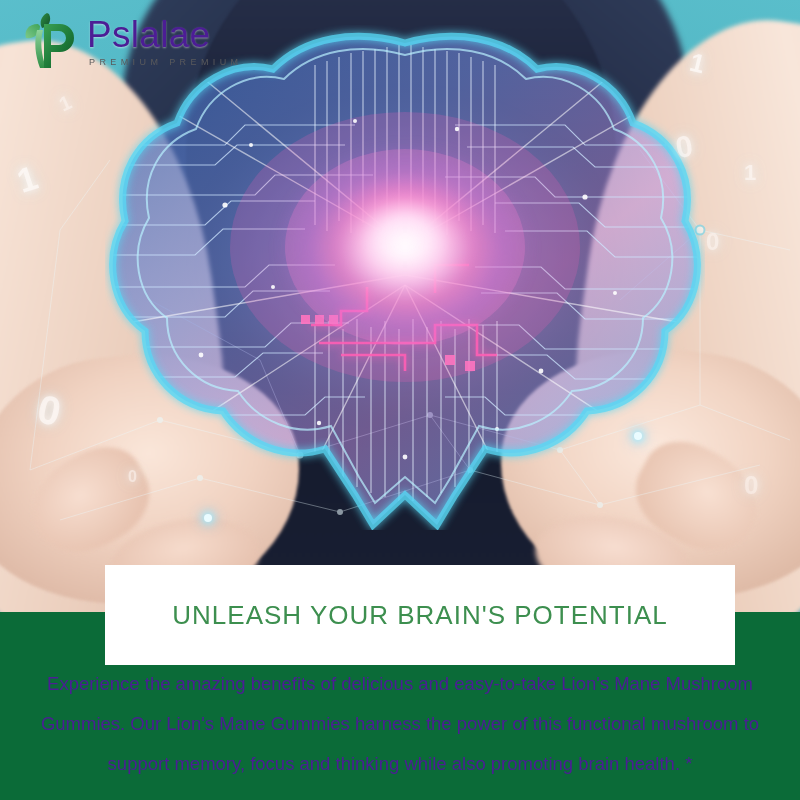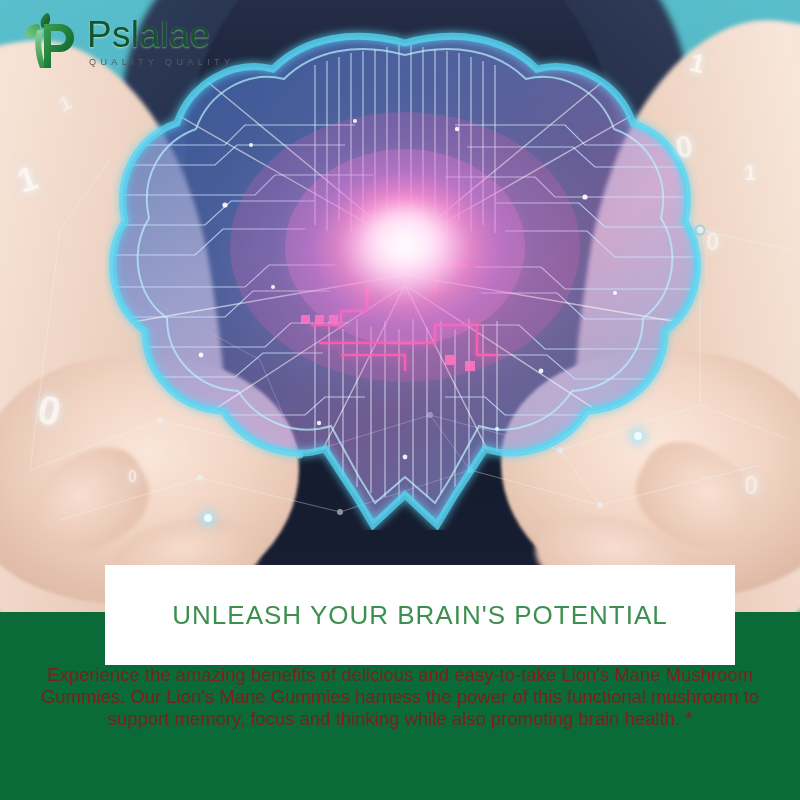--- a/index.html
+++ b/index.html
@@ -165,36 +165,36 @@
   }
   .headline{
     color:#3d8f4f;
     font-size:26px;
     letter-spacing:1.0px;
     font-weight:400;
     white-space:nowrap;
   }
   .body-copy{
     position:absolute; left:40px; top:664px; width:720px;
-    color:#7f1d1d;
+    color:#4c1d95;
     font-size:18.5px;
-    line-height:22px;
+    line-height:40px;
     text-align:center;
   }
 
   
   .logo{
     position:absolute; left:22px; top:10px;
     display:flex; align-items:center; gap:7px;
   }
   .logo-mark{ width:58px; height:62px; display:block; }
   .logo-text{ display:flex; flex-direction:column; justify-content:center; }
   .brand{
     font-size:37px; line-height:37px;
-    color:#14532d; font-weight:400;
+    color:#4c1d95; font-weight:400;
     letter-spacing:.3px;
     text-shadow:0 1px 2px rgba(255,255,255,.45);
   }
   .tagline{
     font-size:9px; color:#5a5a5c;
     letter-spacing:4.4px; margin-top:4px; margin-left:2px;
     font-weight:400;
   }
 </style>
 </head>
@@ -476,17 +476,17 @@
 
       <path d="M25 3 C19 6 17 13 20 18 C27 17 30 10 27 4 Z" fill="url(#gLeafDark)"></path>
 
       <path d="M15 20 C12 32 13 45 18 58 L24 58 C19 44 18 31 21 20 Z" fill="url(#gStem)"></path>
 
       <path d="M22 14 h16 a14 14 0 0 1 0 28 h-9 v16 h-7 Z
                M29 21 v14 h8 a7 7 0 0 0 0 -14 Z" fill="url(#gP)" fill-rule="evenodd"></path>
     </svg>
     <div class="logo-text">
       <div class="brand">Pslalae</div>
-      <div class="tagline">QUALITY QUALITY</div>
+      <div class="tagline">PREMIUM PREMIUM</div>
     </div>
   </div>
 
 </div>
 
 </body></html>

